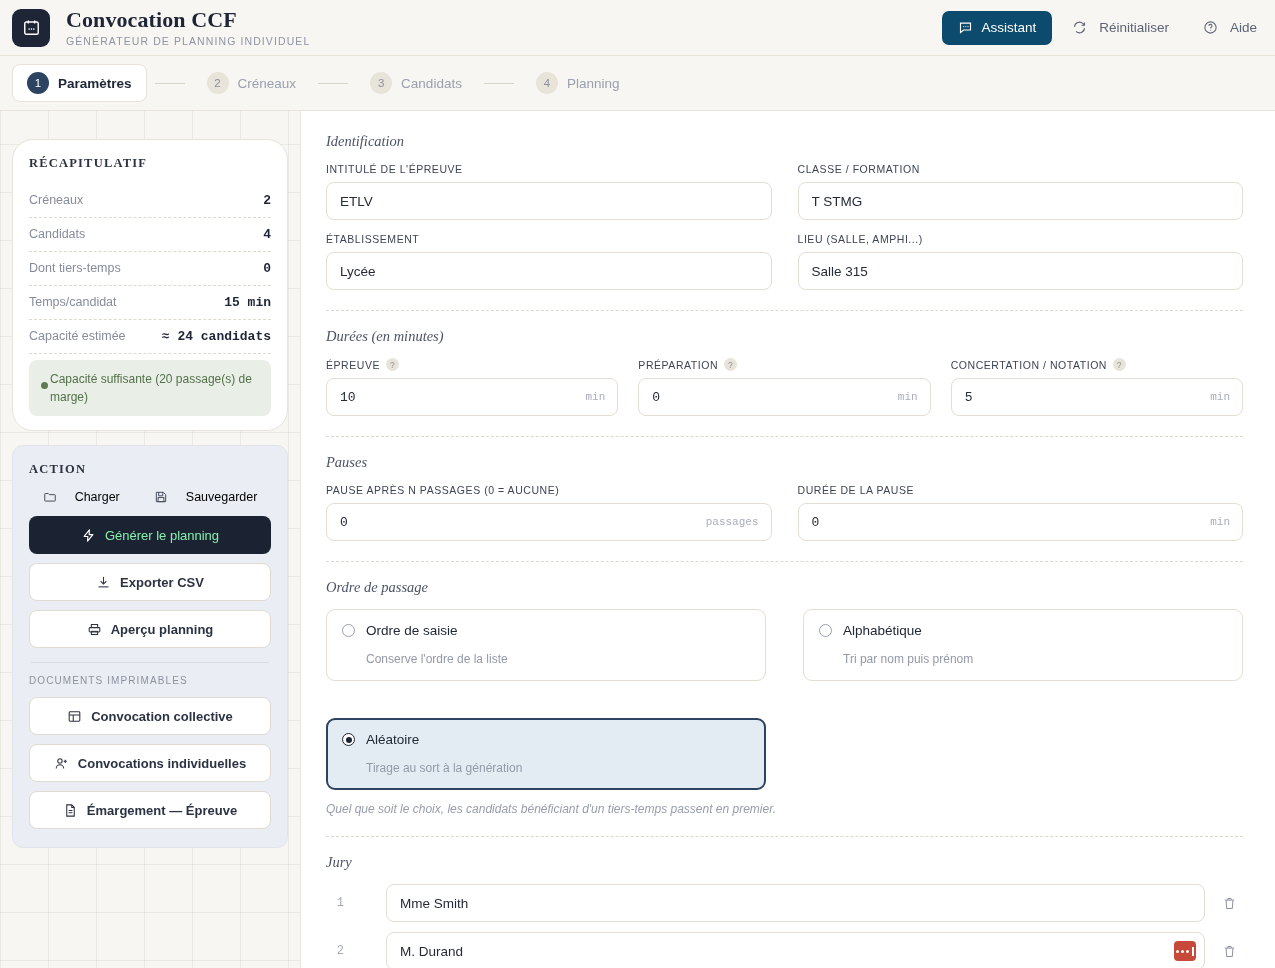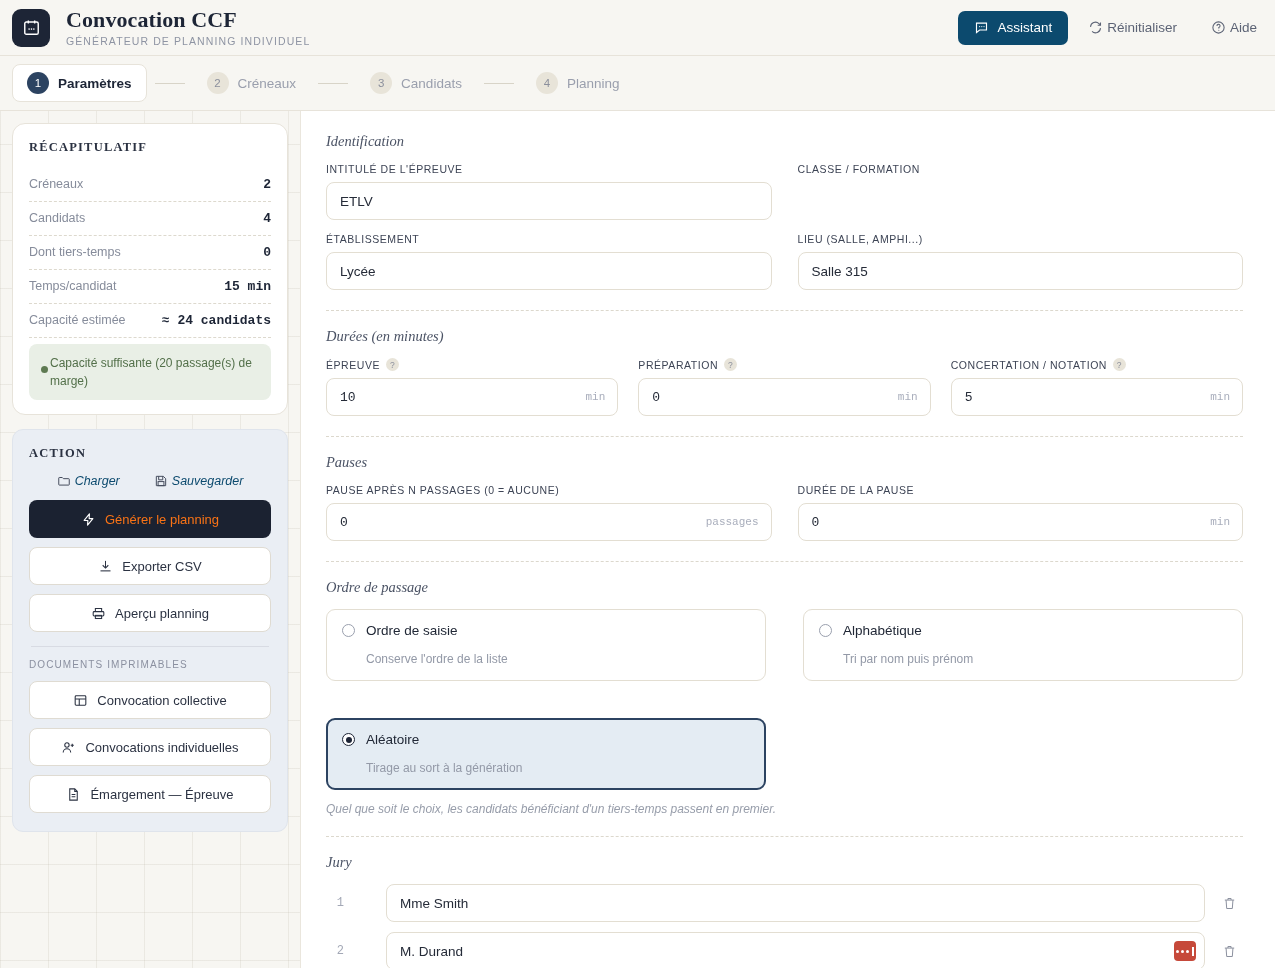--- a/index.html
+++ b/index.html
@@ -41,21 +41,21 @@
     margin-top: 3px; text-transform: uppercase;
   }
   .header-actions { margin-left: auto; display: flex; align-items: center; gap: 6px; }
   .btn-assistant {
     background: #0c4a6e; color: #fff; border-radius: 7px;
     height: 34px; padding: 0 16px; display: flex; align-items: center; gap: 8px;
     font-size: 13.5px; border: none; cursor: pointer;
   }
   .btn-ghost {
     background: transparent; border: none; color: #5c6375;
-    height: 34px; padding: 0 14px; display: flex; align-items: center; gap: 4px;
+    height: 34px; padding: 0 14px; display: flex; align-items: center; gap: 12px;
     font-size: 13.5px; cursor: pointer;
   }
 
   
   .stepper {
     height: 55px; background: #f7f6f2;
     display: flex; align-items: center; padding: 0 12px;
     border-bottom: 1px solid #e7e3da; gap: 2px;
     position: relative; z-index: 3;
   }
@@ -78,22 +78,23 @@
   
   .layout { display: flex; height: 857px; position: relative; z-index: 2; }
   .sidebar { width: 300px; flex: none; padding: 12px; }
   .main {
     flex: 1; background: #fff; border-left: 1px solid #eae6dd;
     padding: 22px 32px 10px 25px; overflow: hidden;
   }
 
   
   .card {
-    background: #fff; border: 1px solid #e7e3da; border-radius: 13px;
+    background: #fff; border: 1px solid #e7e3da; border-radius: 21px;
     padding: 16px 16px 14px;
+    margin-top: 16px;
   }
   .card-title {
     font-family: "Liberation Serif", serif;
     font-size: 12.5px; font-weight: 700; letter-spacing: 1.2px;
     color: #2b3242; text-transform: uppercase; margin-bottom: 13px;
   }
   .sum-row {
     display: flex; justify-content: space-between; align-items: baseline;
     padding: 9px 0; border-bottom: 1px dashed #ddd9ce;
   }
@@ -113,29 +114,29 @@
   }
   .status-text { font-size: 12px; color: #53704a; line-height: 1.5; }
 
   .card-action {
     background: #eaeef4; border: 1px solid #dfe4ec; border-radius: 11px;
     padding: 16px 16px 18px; margin-top: 14px;
   }
   .mini-row { display: flex; justify-content: center; gap: 34px; margin-bottom: 12px; }
   .mini-btn {
     background: none; border: none; cursor: pointer;
-    font-size: 12.5px; color: #0c4a6e; display: flex; align-items: center; gap: 4px; font-style: italic;
+    font-size: 12.5px; color: #000000; display: flex; align-items: center; gap: 18px;
   }
   .act-btn {
     width: 100%; height: 38px; border-radius: 8px; cursor: pointer;
     display: flex; align-items: center; justify-content: center; gap: 9px;
     font-size: 13px; margin-bottom: 9px;
   }
-  .act-primary { background: #1b2231; color: #f97316; border: none; font-weight: 500; }
-  .act-white { background: #fff; color: #2b3242; border: 1px solid #dfdbd2; }
+  .act-primary { background: #1b2231; color: #86efac; border: none; font-weight: 500; }
+  .act-white { background: #fff; color: #2b3242; border: 1px solid #dfdbd2; font-weight: bold; }
   .act-sep { height: 1px; background: #d8dbe3; margin: 14px 2px 12px; }
   .sub-head {
     font-size: 10px; letter-spacing: 1.1px; color: #8b90a0;
     text-transform: uppercase; margin-bottom: 11px;
   }
 
   
   .sect-title {
     font-family: "Liberation Serif", serif;
     font-style: italic; font-size: 14.5px; color: #4b5365; margin-bottom: 13px;
@@ -423,20 +424,23 @@
     <div class="sect-title">Identification</div>
     <div class="grid2">
       <div>
         <div class="fld-label">INTITULÉ DE L'ÉPREUVE</div>
         <div class="input-wrap">
           <input class="input" value="ETLV" style="">
         </div>
       </div>
       <div>
         <div class="fld-label">CLASSE / FORMATION</div>
+        <div class="input-wrap">
+          <input class="input" value="T STMG" style="">
+        </div>
       </div>
       <div>
         <div class="fld-label">ÉTABLISSEMENT</div>
         <div class="input-wrap">
           <input class="input" value="Lycée" style="">
         </div>
       </div>
       <div>
         <div class="fld-label">LIEU (SALLE, AMPHI...)</div>
         <div class="input-wrap">

